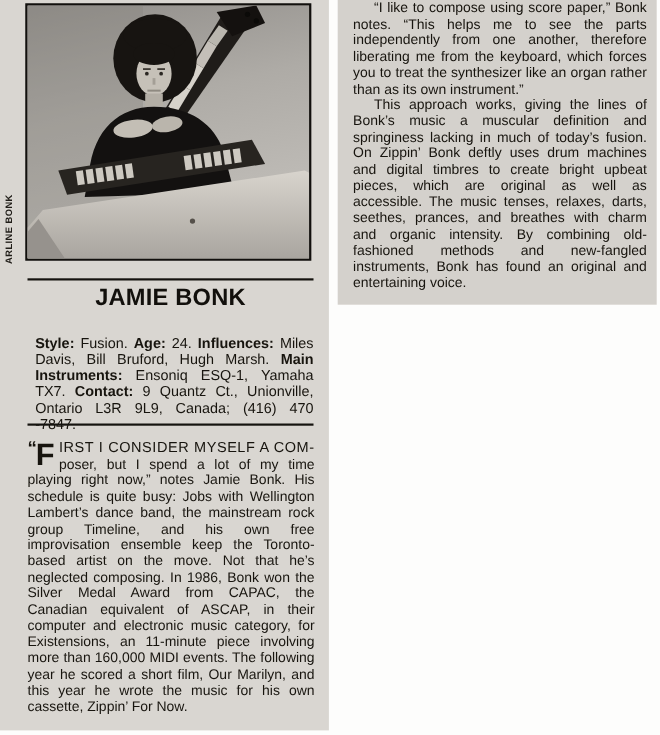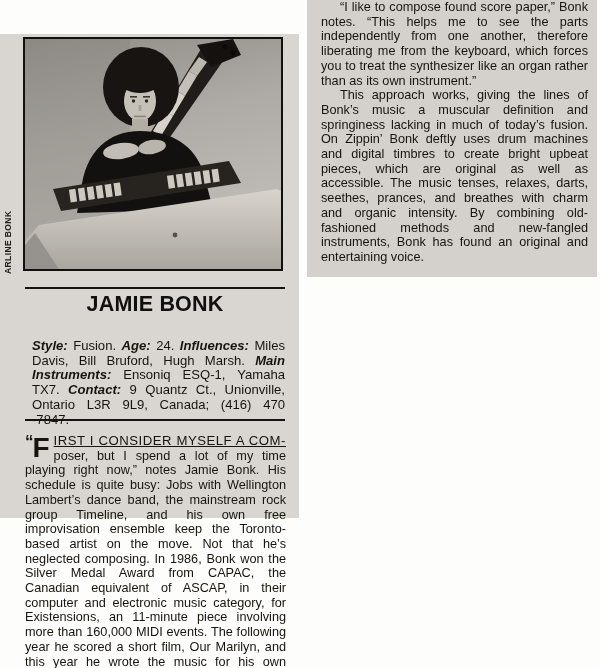--- a/index.html
+++ b/index.html
@@ -5,23 +5,22 @@
   html,body{margin:0;padding:0;}
   body{
     width:600px;height:668px;overflow:hidden;
     font-family:"Liberation Sans", sans-serif;
     background:#fdfdfc;
   }
   .page{position:relative;width:600px;height:668px;background:#fdfdfc;}
 
   
   .col-left{
-    position:absolute;left:0;top:0;width:299px;height:484px;
+    position:absolute;left:0;top:0;width:299px;height:664px;
     background:#d9d6d1;
-    margin-top:34px;
   }
   .col-right{
     position:absolute;left:307px;top:0;width:290px;height:277px;
     background:#d4d1cc;
     box-sizing:border-box;
     padding:0 9px 0 14px;
   }
 
   
   .photo-frame{
@@ -44,39 +43,39 @@
   .headline{
     position:absolute;left:25px;top:258px;width:260px;margin:0;
     text-align:center;font-size:21.5px;font-weight:bold;
     letter-spacing:.2px;color:#12100c;
   }
   .bio{
     position:absolute;left:32px;top:305px;width:253px;margin:0;
     font-size:13.1px;line-height:14.7px;text-align:justify;
     color:#17140e;
   }
-  .bio .bd{font-weight:bold;font-style:italic;}
+  .bio .bd{font-weight:bold;}
 
   
   .body-left{
     position:absolute;left:25px;top:400px;width:261px;
     color:#17140e;
   }
   .para{
     margin:0;font-size:12.7px;line-height:14.7px;
     text-align:justify;color:#17140e;
   }
   .indent{text-indent:19px;}
   .it{}
   .bd{font-weight:bold;}
 
   .dropcap-wrap{float:left;margin:1px 4px 0 0;height:27px;}
   .dc-quote{font-size:17px;font-weight:bold;vertical-align:10px;letter-spacing:-1px;}
   .dc-letter{font-size:28px;line-height:26px;font-weight:bold;}
-  .lead-caps{font-size:13.2px;letter-spacing:.5px;text-decoration:underline;}
+  .lead-caps{font-size:13.2px;letter-spacing:.5px;}
 </style>
 </head>
 <body>
 
 <div class="page">
 
   <div class="col-left">
 
     <div class="photo-credit">ARLINE BONK</div>
 
@@ -155,17 +154,17 @@
 
     <p class="bio"><span class="bd">Style:</span><span> Fusion. </span><span class="bd">Age:</span><span> 24. </span><span class="bd">Influences:</span><span> Miles Davis, Bill Bruford, Hugh Marsh. </span><span class="bd">Main Instruments:</span><span> Ensoniq ESQ-1, Yamaha TX7. </span><span class="bd">Contact:</span><span> 9 Quantz Ct., Unionville, Ontario L3R 9L9, Canada; (416) 470 -7847.</span></p>
     <div class="rule rule-bottom"></div>
 
     <div class="body-left">
       <p class="para"><span class="dropcap-wrap"><span class="dc-quote">“</span><span class="dc-letter">F</span></span><span class="lead-caps">IRST I CONSIDER MYSELF A COM-</span><span><span>poser, but I spend a lot of my time playing right now,” notes Jamie Bonk. His schedule is quite busy: Jobs with Wellington Lambert’s dance band, the mainstream rock group Timeline, and his own free improvisation ensemble keep the Toronto-based artist on the move. Not that he’s neglected composing. In 1986, Bonk won the Silver Medal Award from CAPAC, the Canadian equivalent of ASCAP, in their computer and electronic music category, for </span><span class="it">Existensions</span><span>, an 11-minute piece involving more than 160,000 MIDI events. The following year he scored a short film, </span><span class="it">Our Marilyn</span><span>, and this year he wrote the music for his own cassette, </span><span class="it">Zippin’ For Now</span><span>.</span></span></p>
     </div>
   </div>
 
   <div class="col-right">
-    <p class="para indent"><span>“I like to compose found score paper,” Bonk notes. “This helps me to see the parts independently from one another, therefore liberating me from the keyboard, which forces you to treat the synthesizer like an organ rather than as its own instrument.”</span></p>
+    <p class="para indent"><span>“I like to compose using score paper,” Bonk notes. “This helps me to see the parts independently from one another, therefore liberating me from the keyboard, which forces you to treat the synthesizer like an organ rather than as its own instrument.”</span></p>
     <p class="para indent"><span>This approach works, giving the lines of Bonk’s music a muscular definition and springiness lacking in much of today’s fusion. On </span><span class="it">Zippin’</span><span> Bonk deftly uses drum machines and digital timbres to create bright upbeat pieces, which are original as well as accessible. The music tenses, relaxes, darts, seethes, prances, and breathes with charm and organic intensity. By combining old-fashioned methods and new-fangled instruments, Bonk has found an original and entertaining voice.</span></p>
   </div>
 
 </div>
 
 </body></html>

